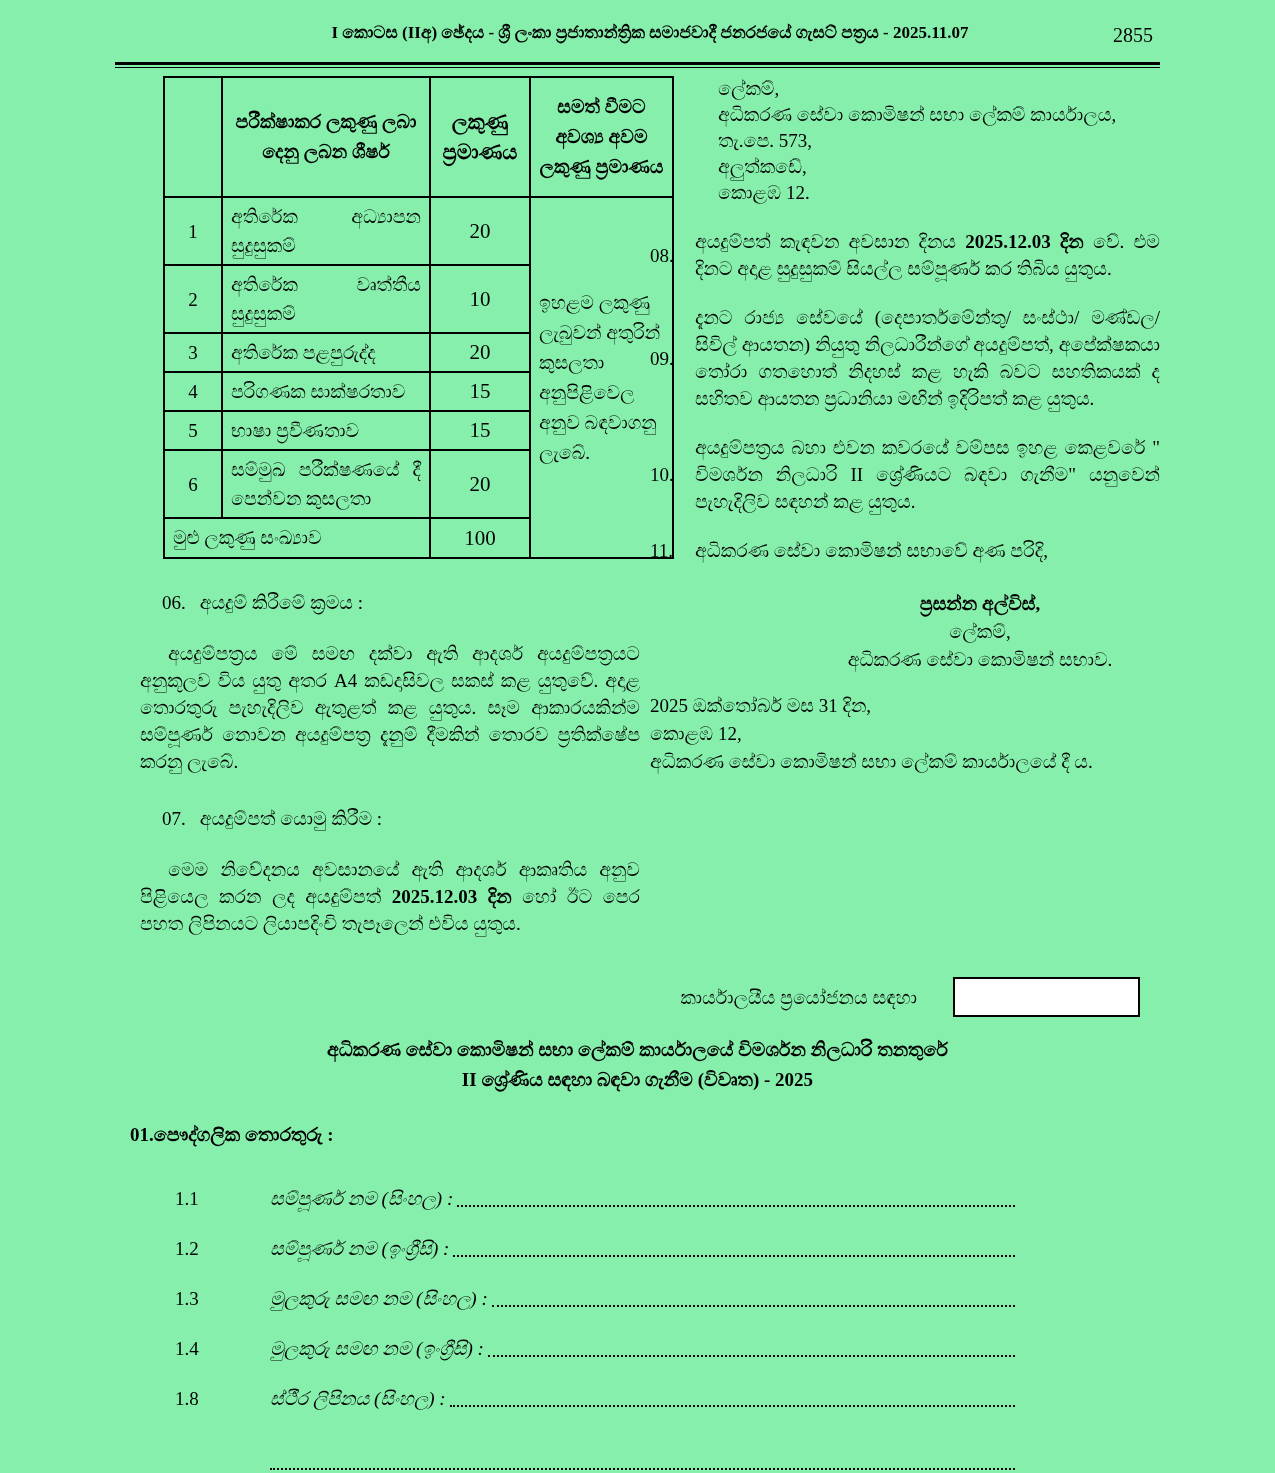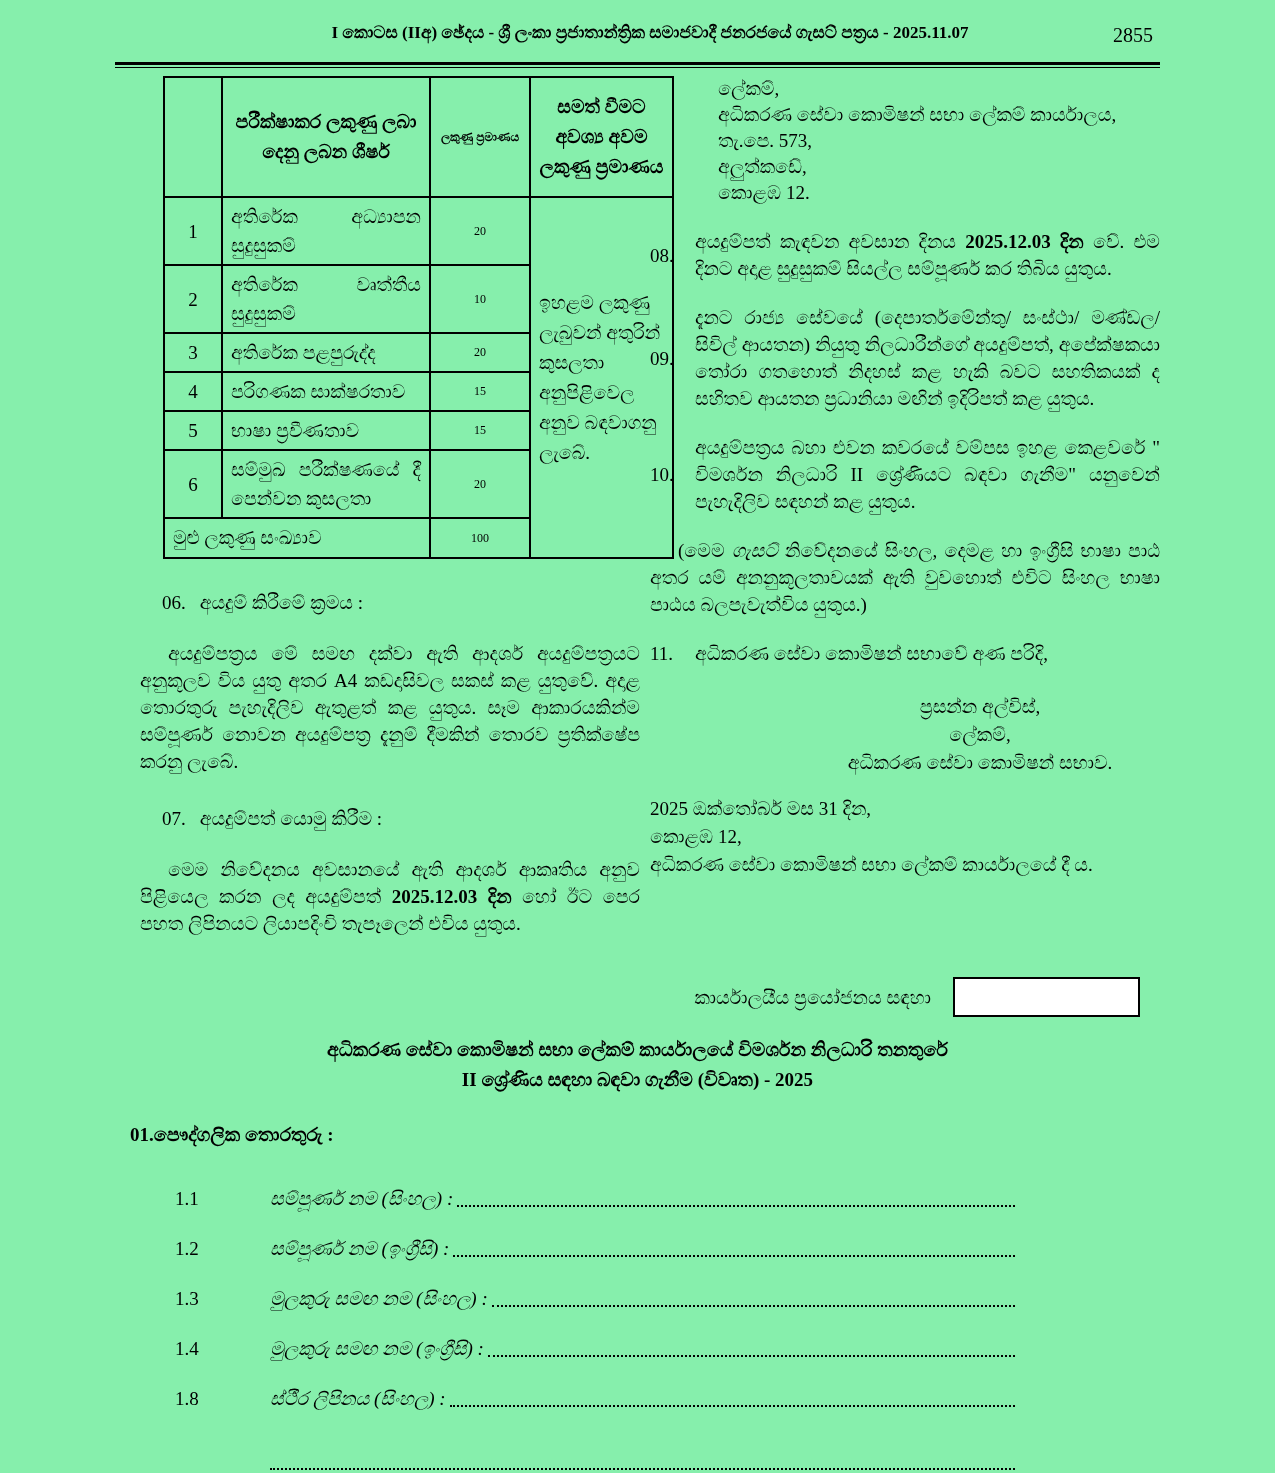--- a/index.html
+++ b/index.html
@@ -17,40 +17,40 @@
   
   .cols{display:flex;padding:8px 115px 0 140px;gap:10px;}
   .col-left{flex:0 0 500px;max-width:500px;}
   .col-right{flex:1;min-width:0;}
   
   table.marks{border-collapse:collapse;margin-left:23px;width:469px;table-layout:fixed;}
   table.marks td,table.marks th{border:2px solid #000;padding:4px 8px;vertical-align:middle;font-weight:normal;}
   table.marks th{font-weight:bold;text-align:center;line-height:30px;}
   .c-no{width:40px;text-align:center;}
   .c-subj{width:190px;text-align:justify;line-height:29px;}
-  .c-marks{width:82px;text-align:center;font-size:12px;}
+  .c-marks{width:82px;text-align:center;font-size:21px;}
   .c-min{width:125px;border-radius:30px;}
   td.minnote{vertical-align:top;padding-top:48px;line-height:30px;text-align:left;}
   tr.hrow th{height:110px;}
   td.totlabel{text-align:left;padding-left:10px;line-height:30px;}
   
   .sec-head{margin:30px 0 0 22px;}
   .sec-head .snum{margin-right:14px;}
   .para{margin-top:24px;text-align:justify;text-indent:28px;}
   
   .addr{margin-left:68px;line-height:26px;}
   .nitem{display:flex;margin-top:22px;align-items:center;}
   .nitem .inum{flex:0 0 45px;}
   .nitem .ibody{flex:1;text-align:justify;}
   .paren{margin-top:22px;text-align:justify;text-indent:28px;}
   .sig{margin-top:26px;padding-left:150px;text-align:center;line-height:28px;}
-  .sig .sname{font-weight:normal;}
+  .sig .sname{font-weight:bold;}
   .dateline{margin-top:18px;line-height:28px;}
   
-  .office{display:flex;justify-content:flex-end;align-items:center;gap:22px;padding:40px 135px 0 0;}
+  .office{display:flex;justify-content:flex-end;align-items:center;gap:36px;padding:40px 135px 0 0;}
   .office .obox{width:183px;height:36px;border:2px solid #000;background:#fff;}
   
   .ftitle{margin-top:18px;text-align:center;font-weight:bold;line-height:30px;}
   .fsec{margin:26px 0 0 130px;font-weight:bold;}
   
   .frows{padding:14px 260px 0 175px;}
   .frow{display:flex;align-items:flex-end;margin-top:23px;}
   .frow .fnum{flex:0 0 95px;}
   .frow .flabel{white-space:nowrap;padding-right:4px;font-style:italic;}
   .leader{flex:1;border-bottom:2px dotted #000;margin-bottom:5px;min-width:40px;}
@@ -149,21 +149,20 @@
       <div class="nitem">
         <span class="inum">09.</span>
         <span class="ibody">දැනට රාජ්‍ය සේවයේ (දෙපාර්තමේන්තු/ සංස්ථා/ මණ්ඩල/ සිවිල් ආයතන) නියුතු නිලධාරීන්ගේ අයදුම්පත්, අපේක්ෂකයා තෝරා ගතහොත් නිදහස් කළ හැකි බවට සහතිකයක් ද සහිතව ආයතන ප්‍රධානියා මඟින් ඉදිරිපත් කළ යුතුය.</span>
       </div>
 
       <div class="nitem">
         <span class="inum">10.</span>
         <span class="ibody">අයදුම්පත්‍රය බහා එවන කවරයේ වම්පස ඉහළ කෙළවරේ " විමර්ශන නිලධාරි II ශ්‍රේණියට බඳවා ගැනීම" යනුවෙන් පැහැදිලිව සඳහන් කළ යුතුය.</span>
       </div>
 
-      <div class="paren"><span>(මෙම </span><i class="inline">ගැසට්</i><span> නිවේදනයේ සිංහල, දෙමළ හා ඉංග්‍රීසි භාෂා පාඨ අතර යම් අනනුකූලතාවයක් ඇති වුවහොත් එවිට සිංහල භාෂා පාඨය බලපැවැත්විය යුතුය.)</span></div>
 
       <div class="nitem">
         <span class="inum">11.</span>
         <span class="ibody" style="text-align:left;">අධිකරණ සේවා කොමිෂන් සභාවේ අණ පරිදි,</span>
       </div>
 
       <div class="sig">
         <div class="sname">ප්‍රසන්න අල්විස්,</div>
         <div>ලේකම්,</div>
         <div>අධිකරණ සේවා කොමිෂන් සභාව.</div>

